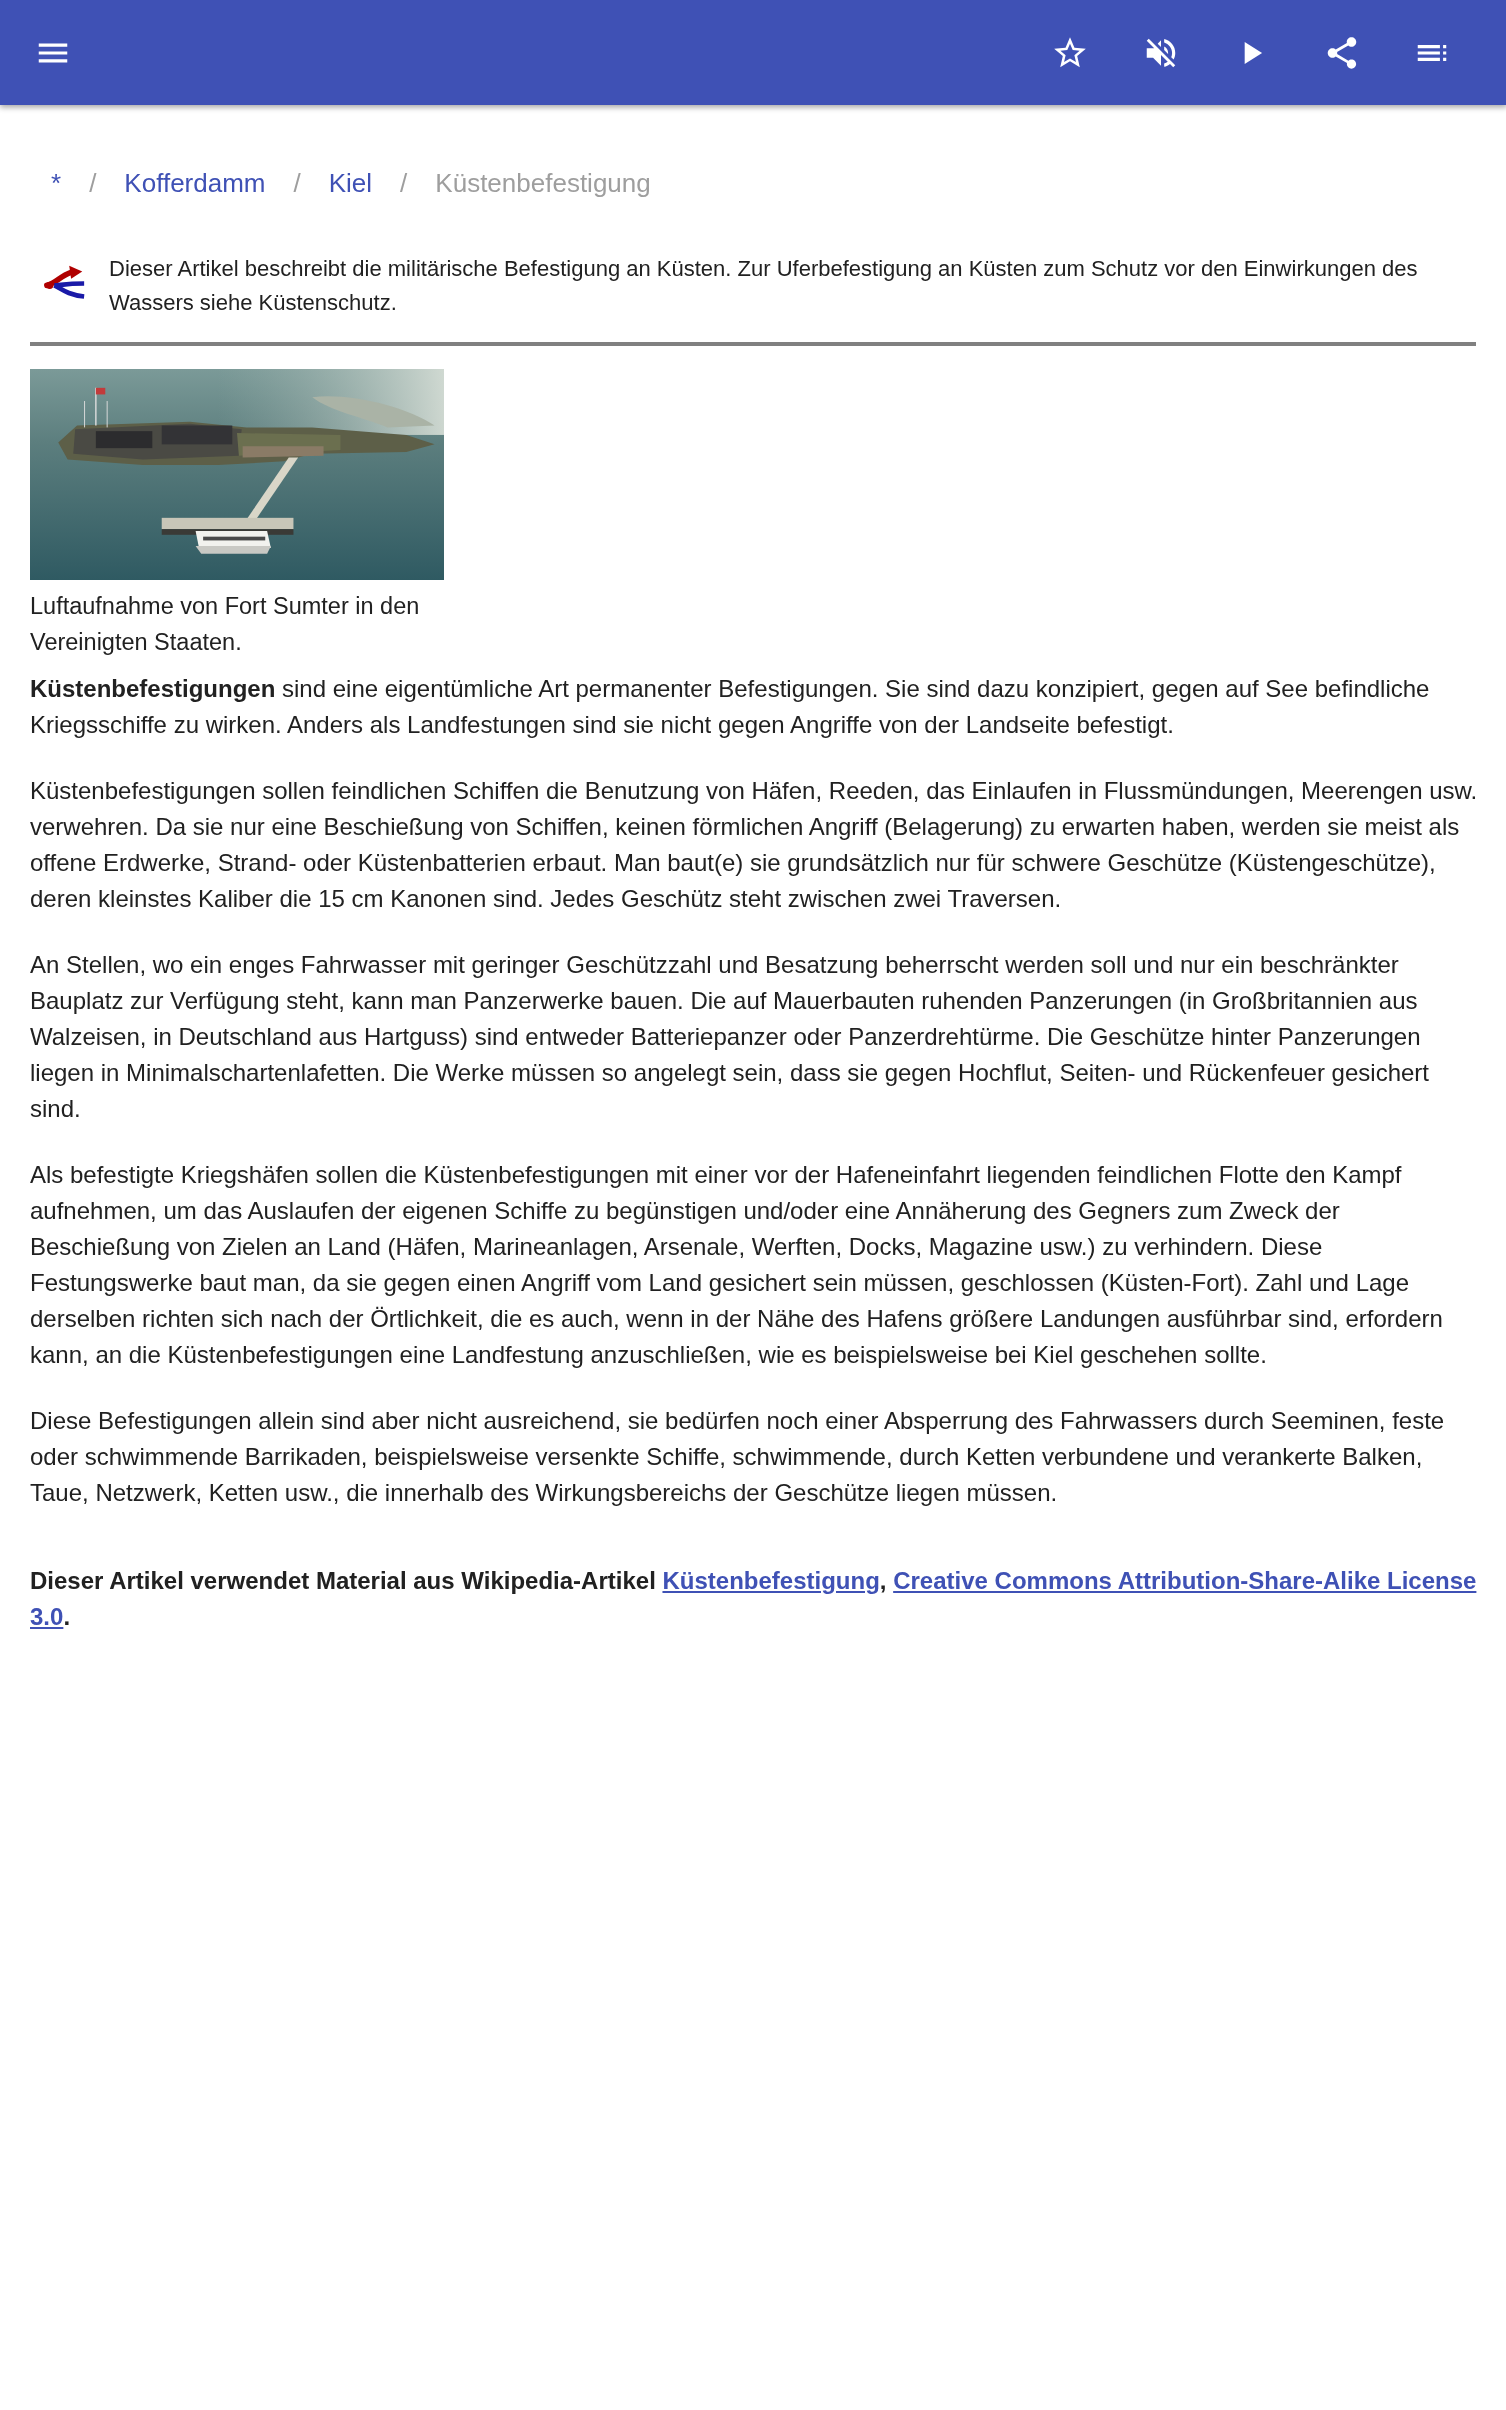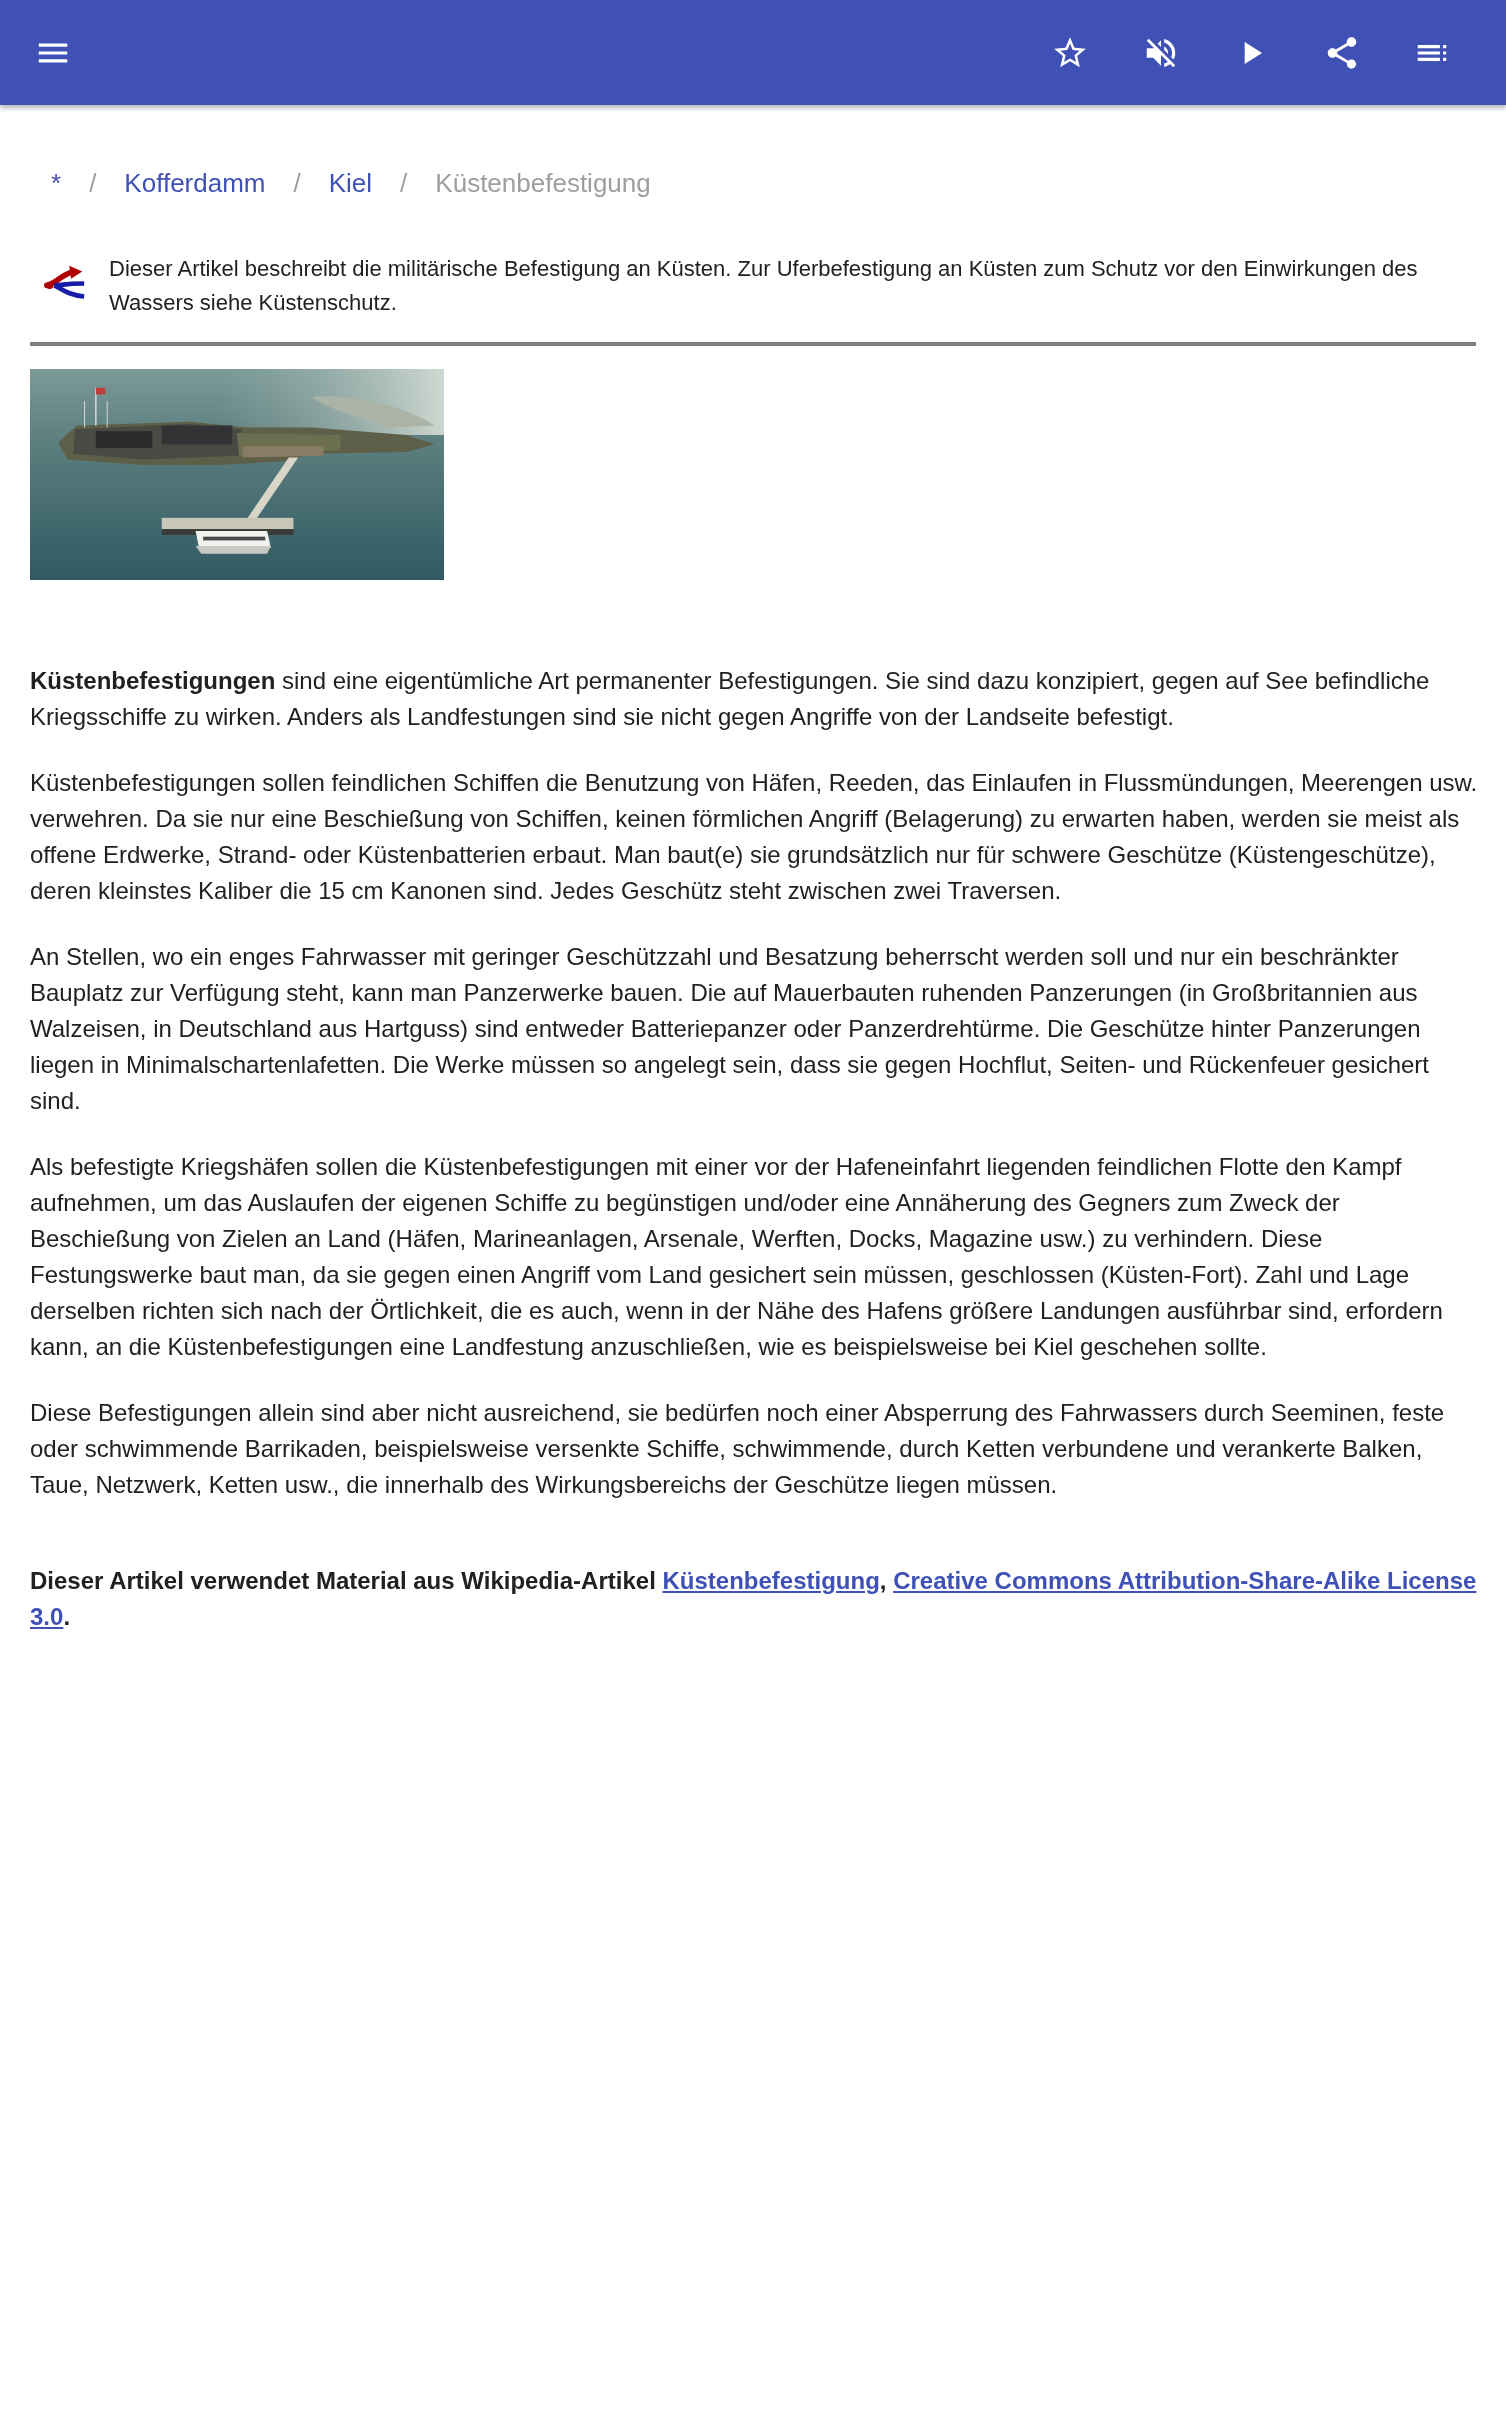--- a/index.html
+++ b/index.html
@@ -37,21 +37,21 @@
   }
   .figure { position: absolute; left: 30px; top: 369px; width: 414px; }
   .figure .photo { width: 414px; height: 211px; display: block; }
   .figure .caption {
     font-size: 23.5px; line-height: 36px; color: #212121; margin-top: 7.5px; width: 414px;
   }
   .content {
     position: absolute; left: 30px; top: 659px; width: 1450px;
     font-size: 24px; line-height: 36px; color: #212121;
   }
-  .content p { margin: 4px 0 30px 0; }
+  .content p { margin: 12px 0 30px 0; }
   .content b { font-weight: bold; }
   .footer-note {
     position: absolute; left: 30px; top: 1563px; width: 1450px;
     font-size: 24px; line-height: 36px; color: #212121; font-weight: bold;
   }
   .footer-note a { color: #3f51b5; text-decoration: underline; cursor: pointer; }
 </style>
 </head>
 <body>
 
@@ -135,20 +135,21 @@
     <rect x="70" y="20" width="10" height="7" fill="#c23b3b"></rect>
     <line x1="58" y1="34" x2="58" y2="62" stroke="#dddddd" stroke-width="1"></line>
     <line x1="82" y1="34" x2="82" y2="62" stroke="#dddddd" stroke-width="1"></line>
     <path d="M275 94 L285 94 L240 160 L230 160 Z" fill="#d9d6c8"></path>
     <rect x="140" y="158" width="140" height="12" fill="#c8c6b8"></rect>
     <rect x="140" y="170" width="140" height="6" fill="#3a3a36"></rect>
     <path d="M176 172 L252 172 L256 190 L180 192 Z" fill="#f2f2ee"></path>
     <rect x="184" y="178" width="66" height="4" fill="#4a4a4a"></rect>
     <path d="M176 188 L256 188 L252 196 L182 196 Z" fill="#c9c9c4"></path>
   </svg>
+  <figcaption class="caption">Luftaufnahme von Fort Sumter in den Vereinigten Staaten.</figcaption>
 </figure>
 
 <article class="content">
   <p><b>Küstenbefestigungen</b><span> sind eine eigentümliche Art permanenter Befestigungen. Sie sind dazu konzipiert, gegen auf See befindliche Kriegsschiffe zu wirken. Anders als Landfestungen sind sie nicht gegen Angriffe von der Landseite befestigt.</span></p>
   <p>Küstenbefestigungen sollen feindlichen Schiffen die Benutzung von Häfen, Reeden, das Einlaufen in Flussmündungen, Meerengen usw. verwehren. Da sie nur eine Beschießung von Schiffen, keinen förmlichen Angriff (Belagerung) zu erwarten haben, werden sie meist als offene Erdwerke, Strand- oder Küstenbatterien erbaut. Man baut(e) sie grundsätzlich nur für schwere Geschütze (Küstengeschütze), deren kleinstes Kaliber die 15 cm Kanonen sind. Jedes Geschütz steht zwischen zwei Traversen.</p>
   <p>An Stellen, wo ein enges Fahrwasser mit geringer Geschützzahl und Besatzung beherrscht werden soll und nur ein beschränkter Bauplatz zur Verfügung steht, kann man Panzerwerke bauen. Die auf Mauerbauten ruhenden Panzerungen (in Großbritannien aus Walzeisen, in Deutschland aus Hartguss) sind entweder Batteriepanzer oder Panzerdrehtürme. Die Geschütze hinter Panzerungen liegen in Minimalschartenlafetten. Die Werke müssen so angelegt sein, dass sie gegen Hochflut, Seiten- und Rückenfeuer gesichert sind.</p>
   <p>Als befestigte Kriegshäfen sollen die Küstenbefestigungen mit einer vor der Hafeneinfahrt liegenden feindlichen Flotte den Kampf aufnehmen, um das Auslaufen der eigenen Schiffe zu begünstigen und/oder eine Annäherung des Gegners zum Zweck der Beschießung von Zielen an Land (Häfen, Marineanlagen, Arsenale, Werften, Docks, Magazine usw.) zu verhindern. Diese Festungswerke baut man, da sie gegen einen Angriff vom Land gesichert sein müssen, geschlossen (Küsten-Fort). Zahl und Lage derselben richten sich nach der Örtlichkeit, die es auch, wenn in der Nähe des Hafens größere Landungen ausführbar sind, erfordern kann, an die Küstenbefestigungen eine Landfestung anzuschließen, wie es beispielsweise bei Kiel geschehen sollte.</p>
   <p>Diese Befestigungen allein sind aber nicht ausreichend, sie bedürfen noch einer Absperrung des Fahrwassers durch Seeminen, feste oder schwimmende Barrikaden, beispielsweise versenkte Schiffe, schwimmende, durch Ketten verbundene und verankerte Balken, Taue, Netzwerk, Ketten usw., die innerhalb des Wirkungsbereichs der Geschütze liegen müssen.</p>
 </article>
 

